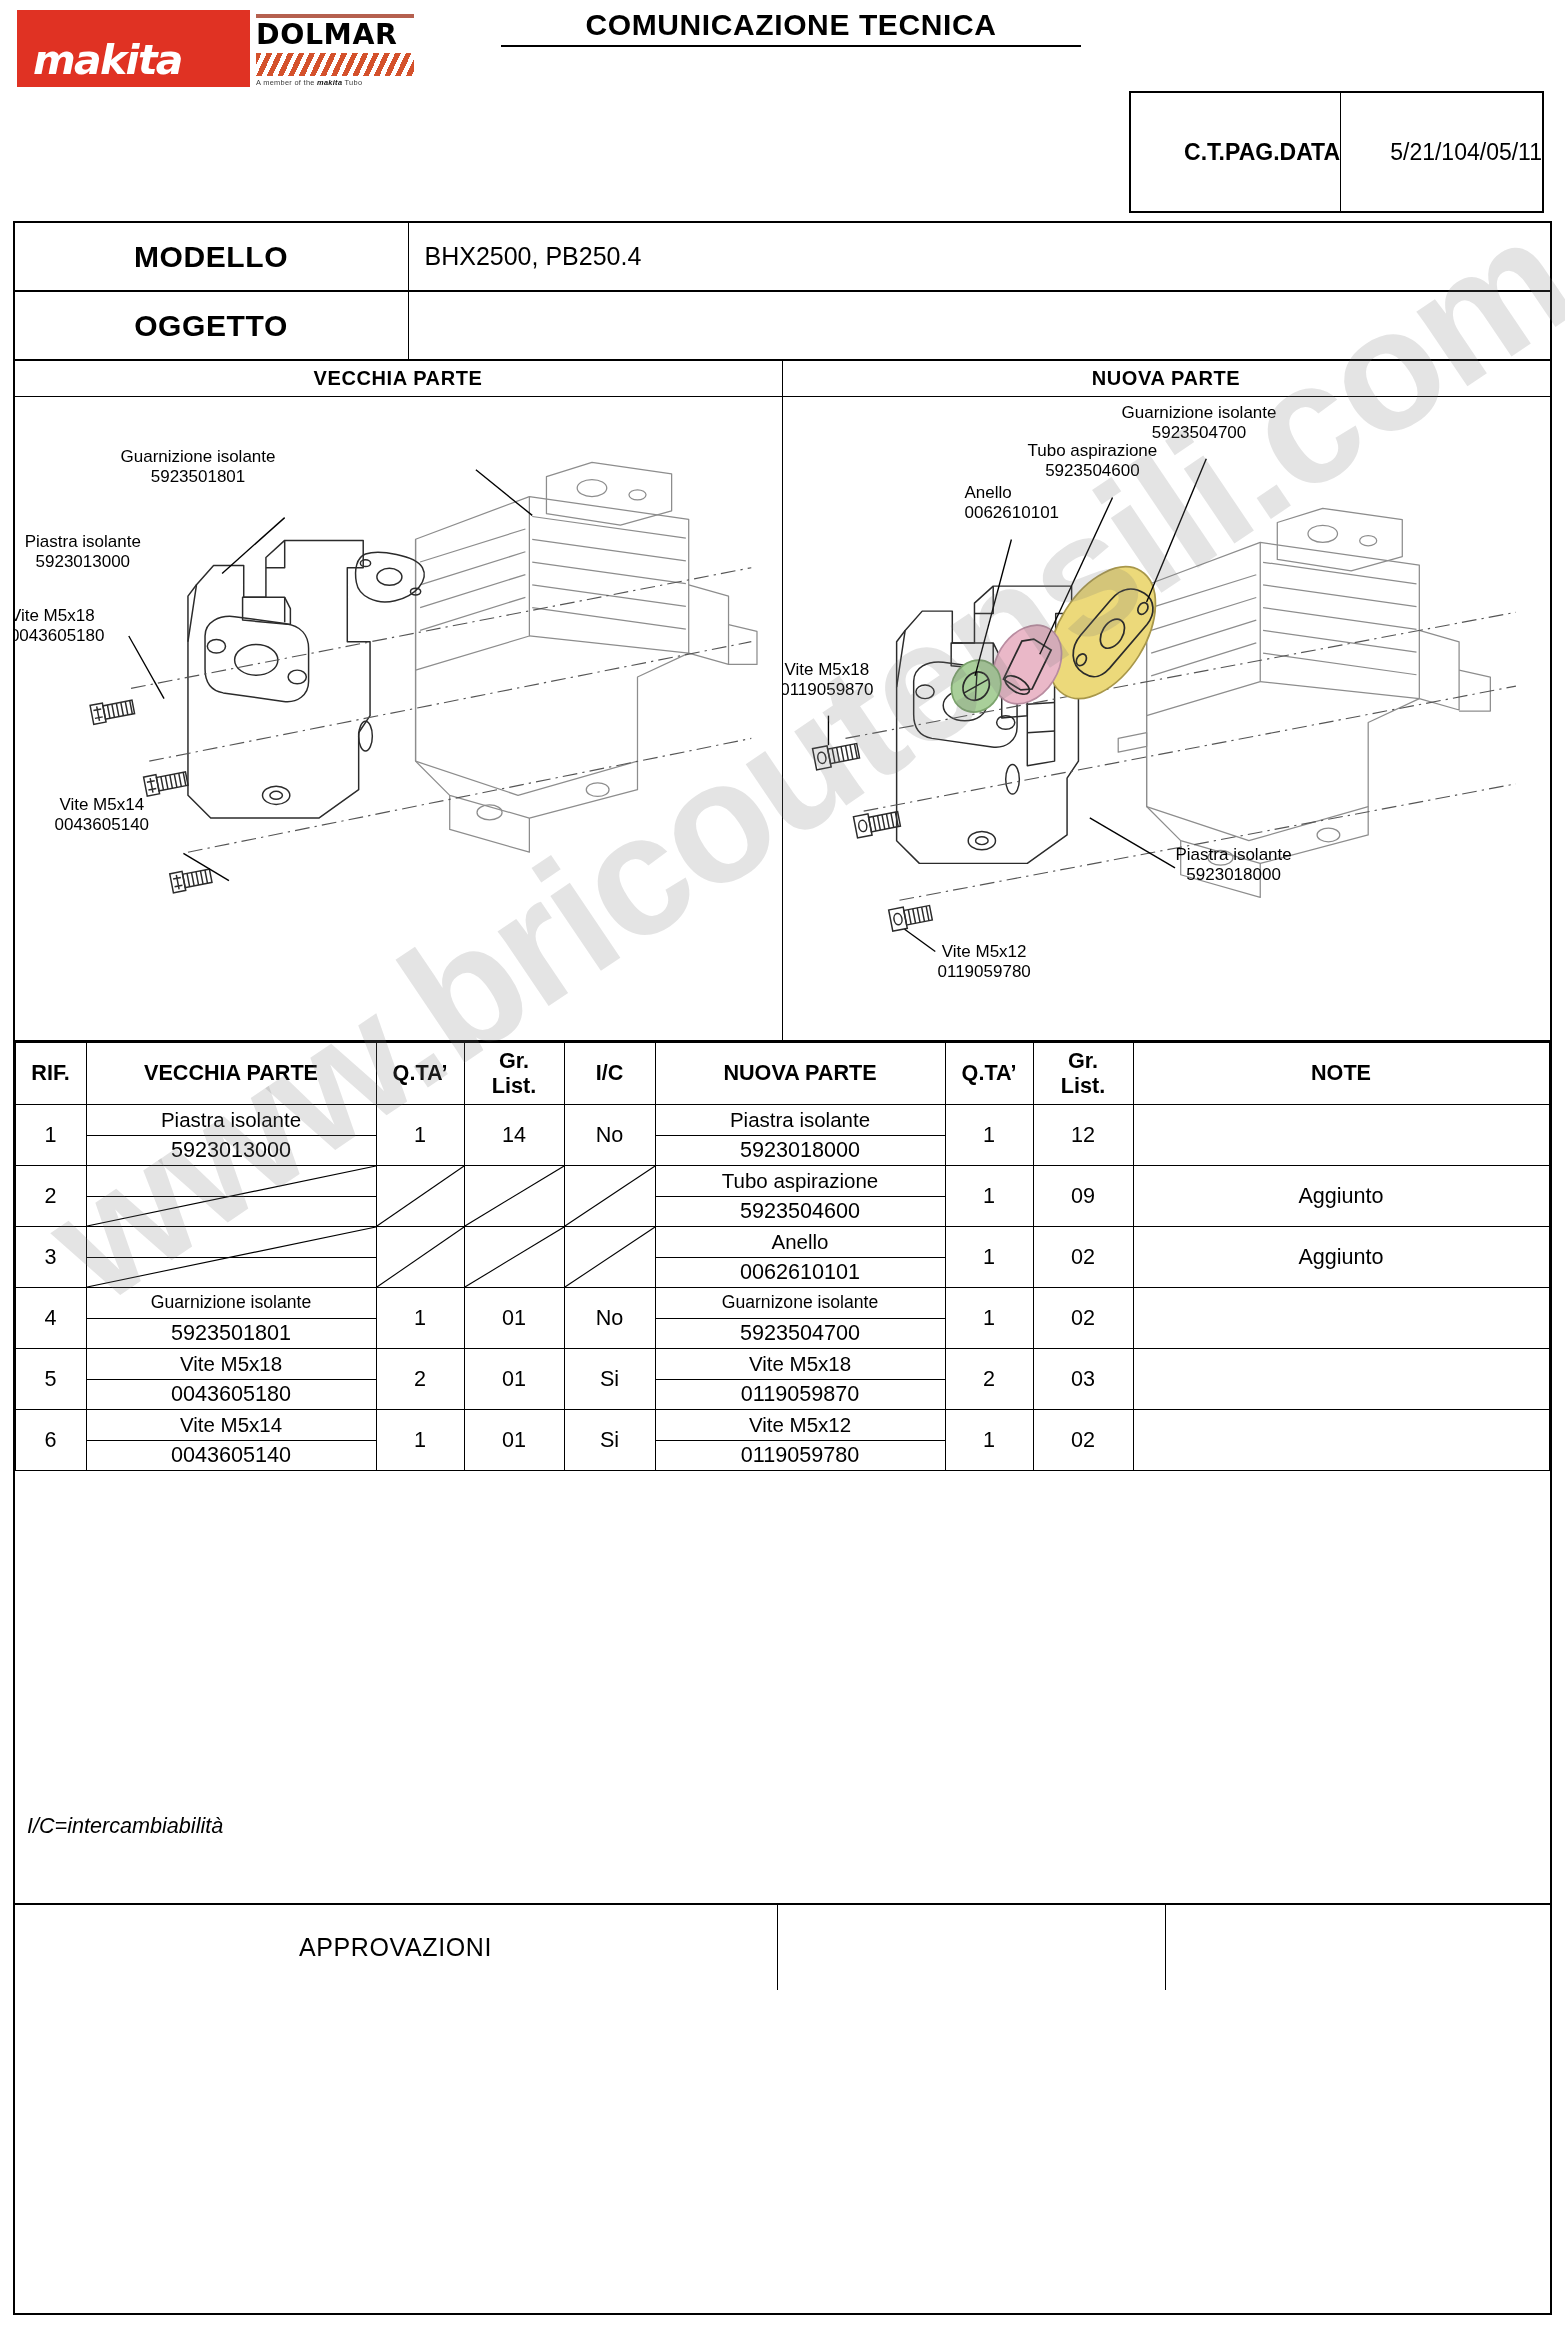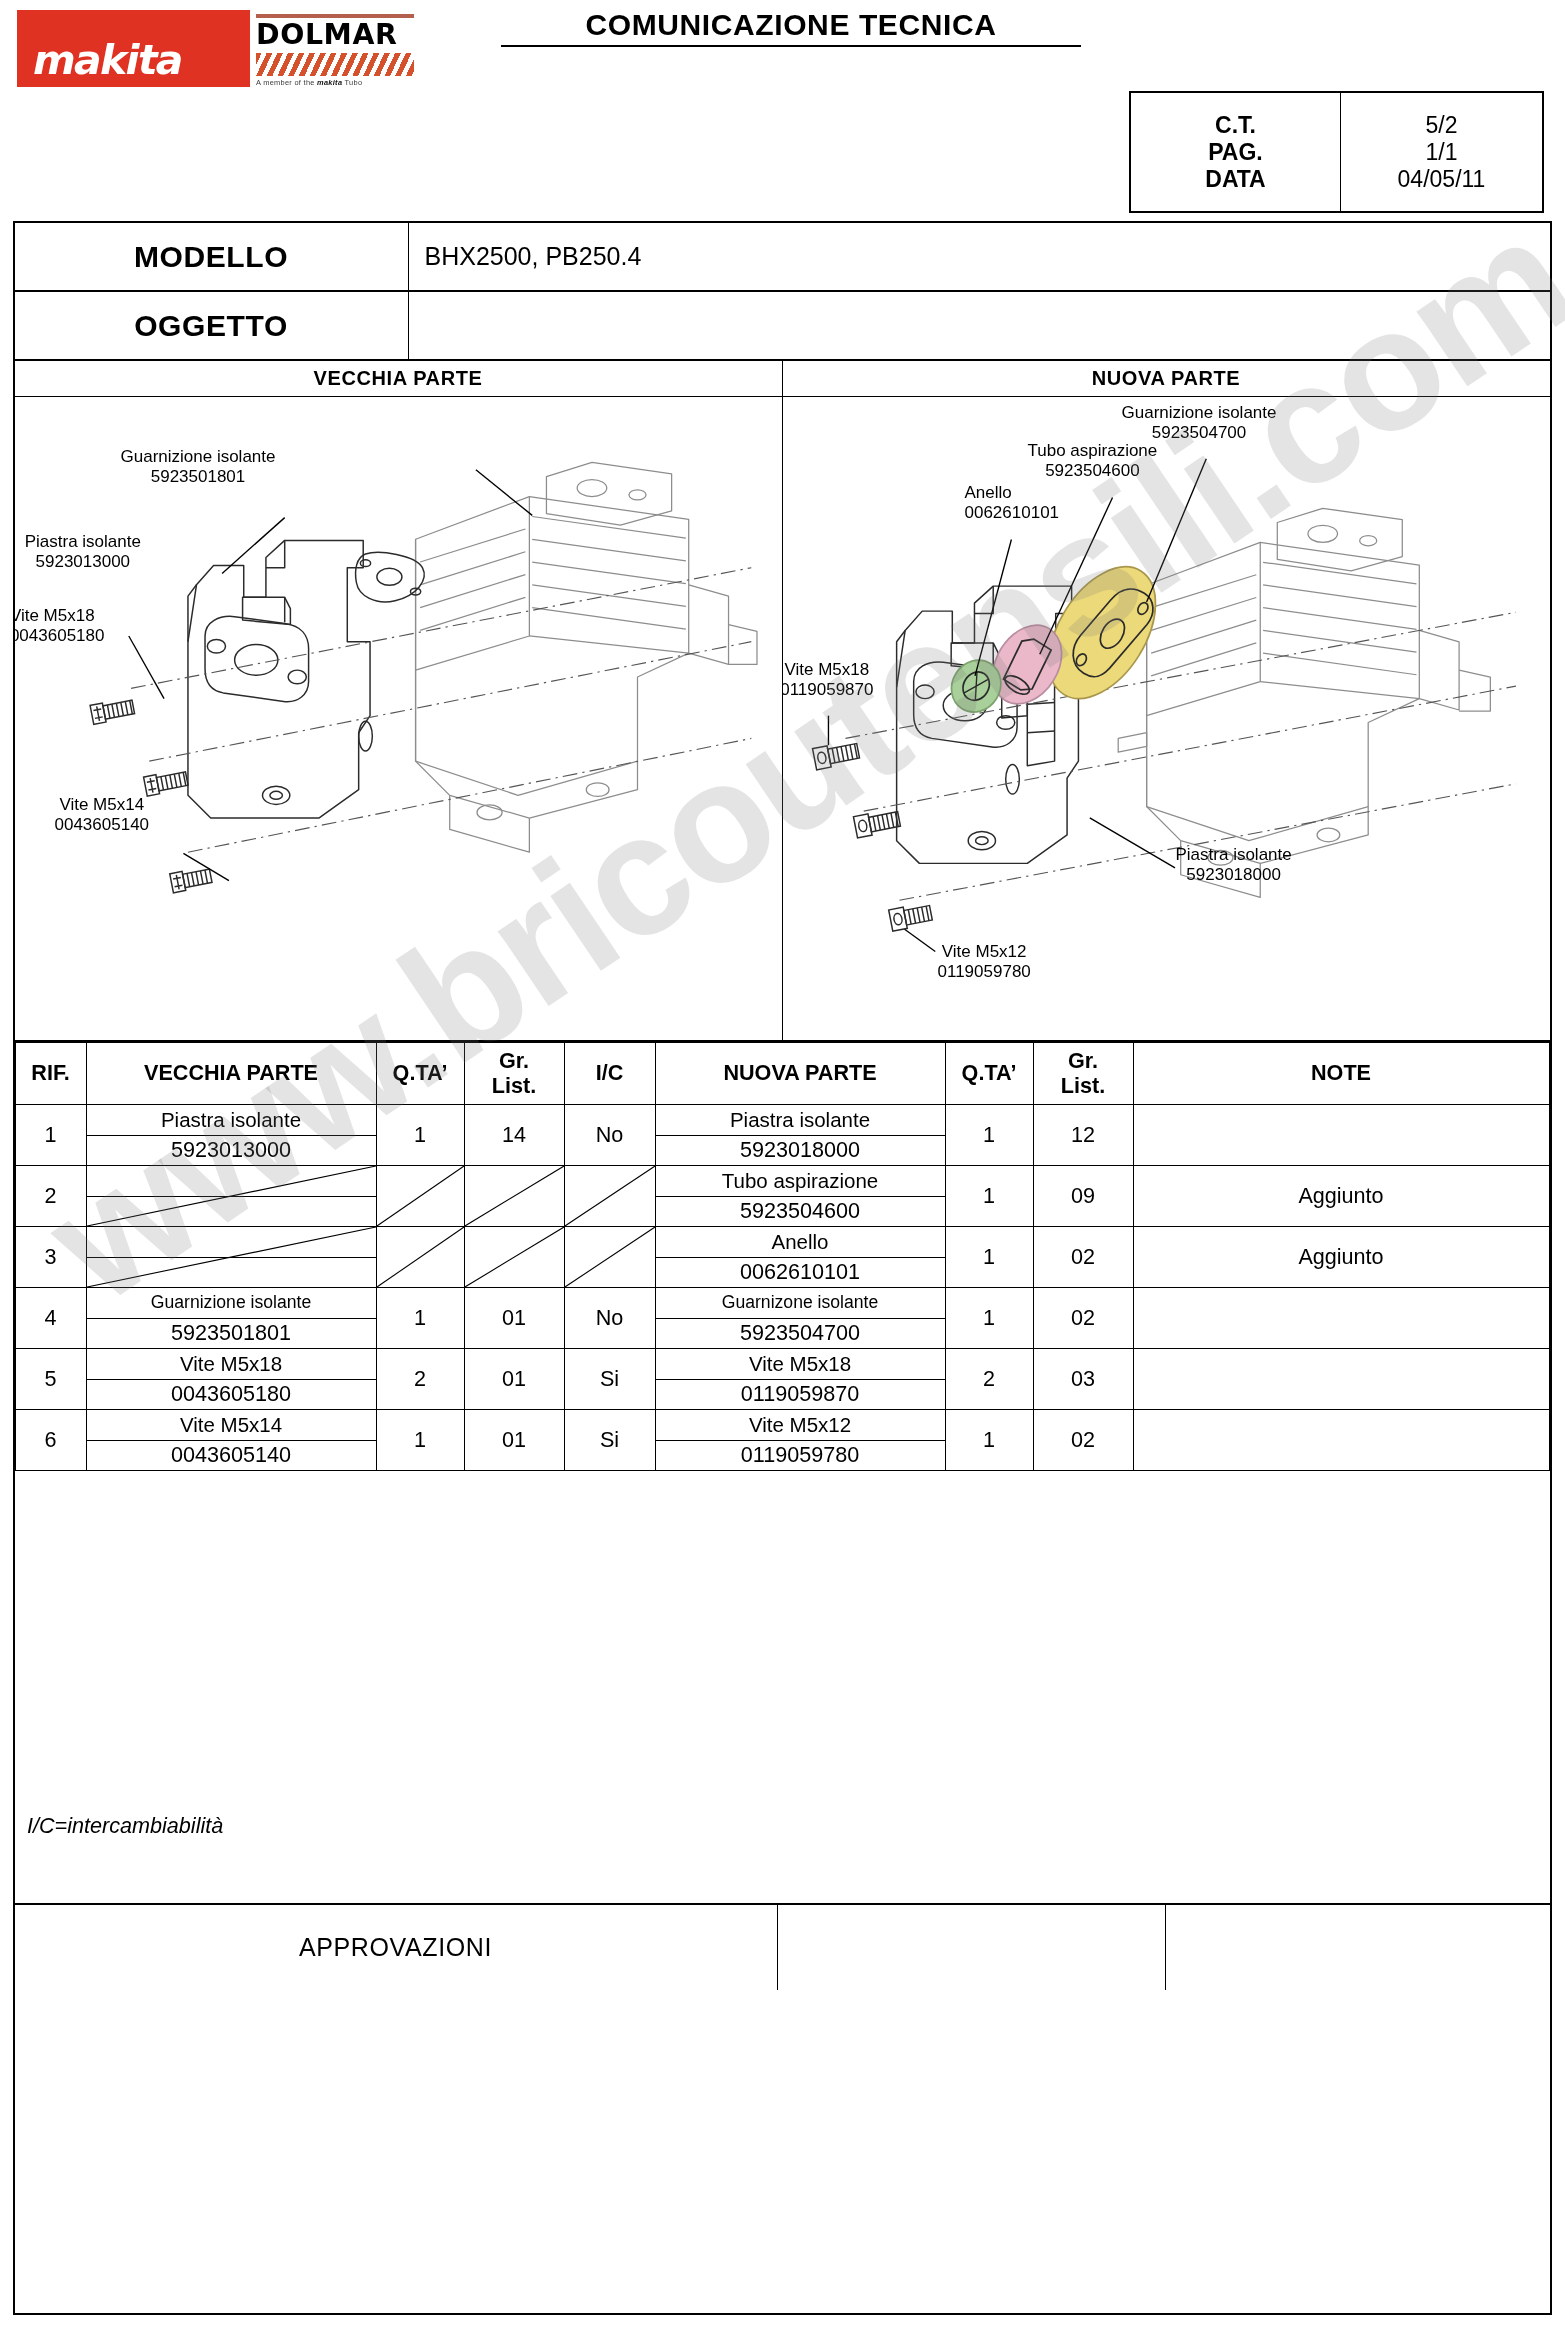--- a/index.html
+++ b/index.html
@@ -56,21 +56,21 @@
     font-size:30px;font-weight:bold;letter-spacing:0.6px;
     border-bottom:2.8px solid #000;padding-bottom:3.4px;
   }
 
   .ctbox{
     position:absolute;left:1129px;top:91px;width:415px;height:122px;
     border:2.3px solid #000;box-sizing:border-box;
     display:grid;grid-template-columns:210px 1fr;
   }
   .ctbox .lab,.ctbox .val{
-    display:flex;flex-direction:column;justify-content:center;align-items:center;
+    display:flex;flex-direction:row;justify-content:flex-end;align-items:center;
     font-size:23px;font-weight:bold;padding:3.4px 0;
   }
   .ctbox .lab{border-right:1.7px solid #000;}
   .ctbox .val{font-weight:normal;}
 
   
   .frame{
     position:absolute;left:12.5px;top:221px;width:1539px;height:2094px;
     border:2.3px solid #000;box-sizing:border-box;
   }

